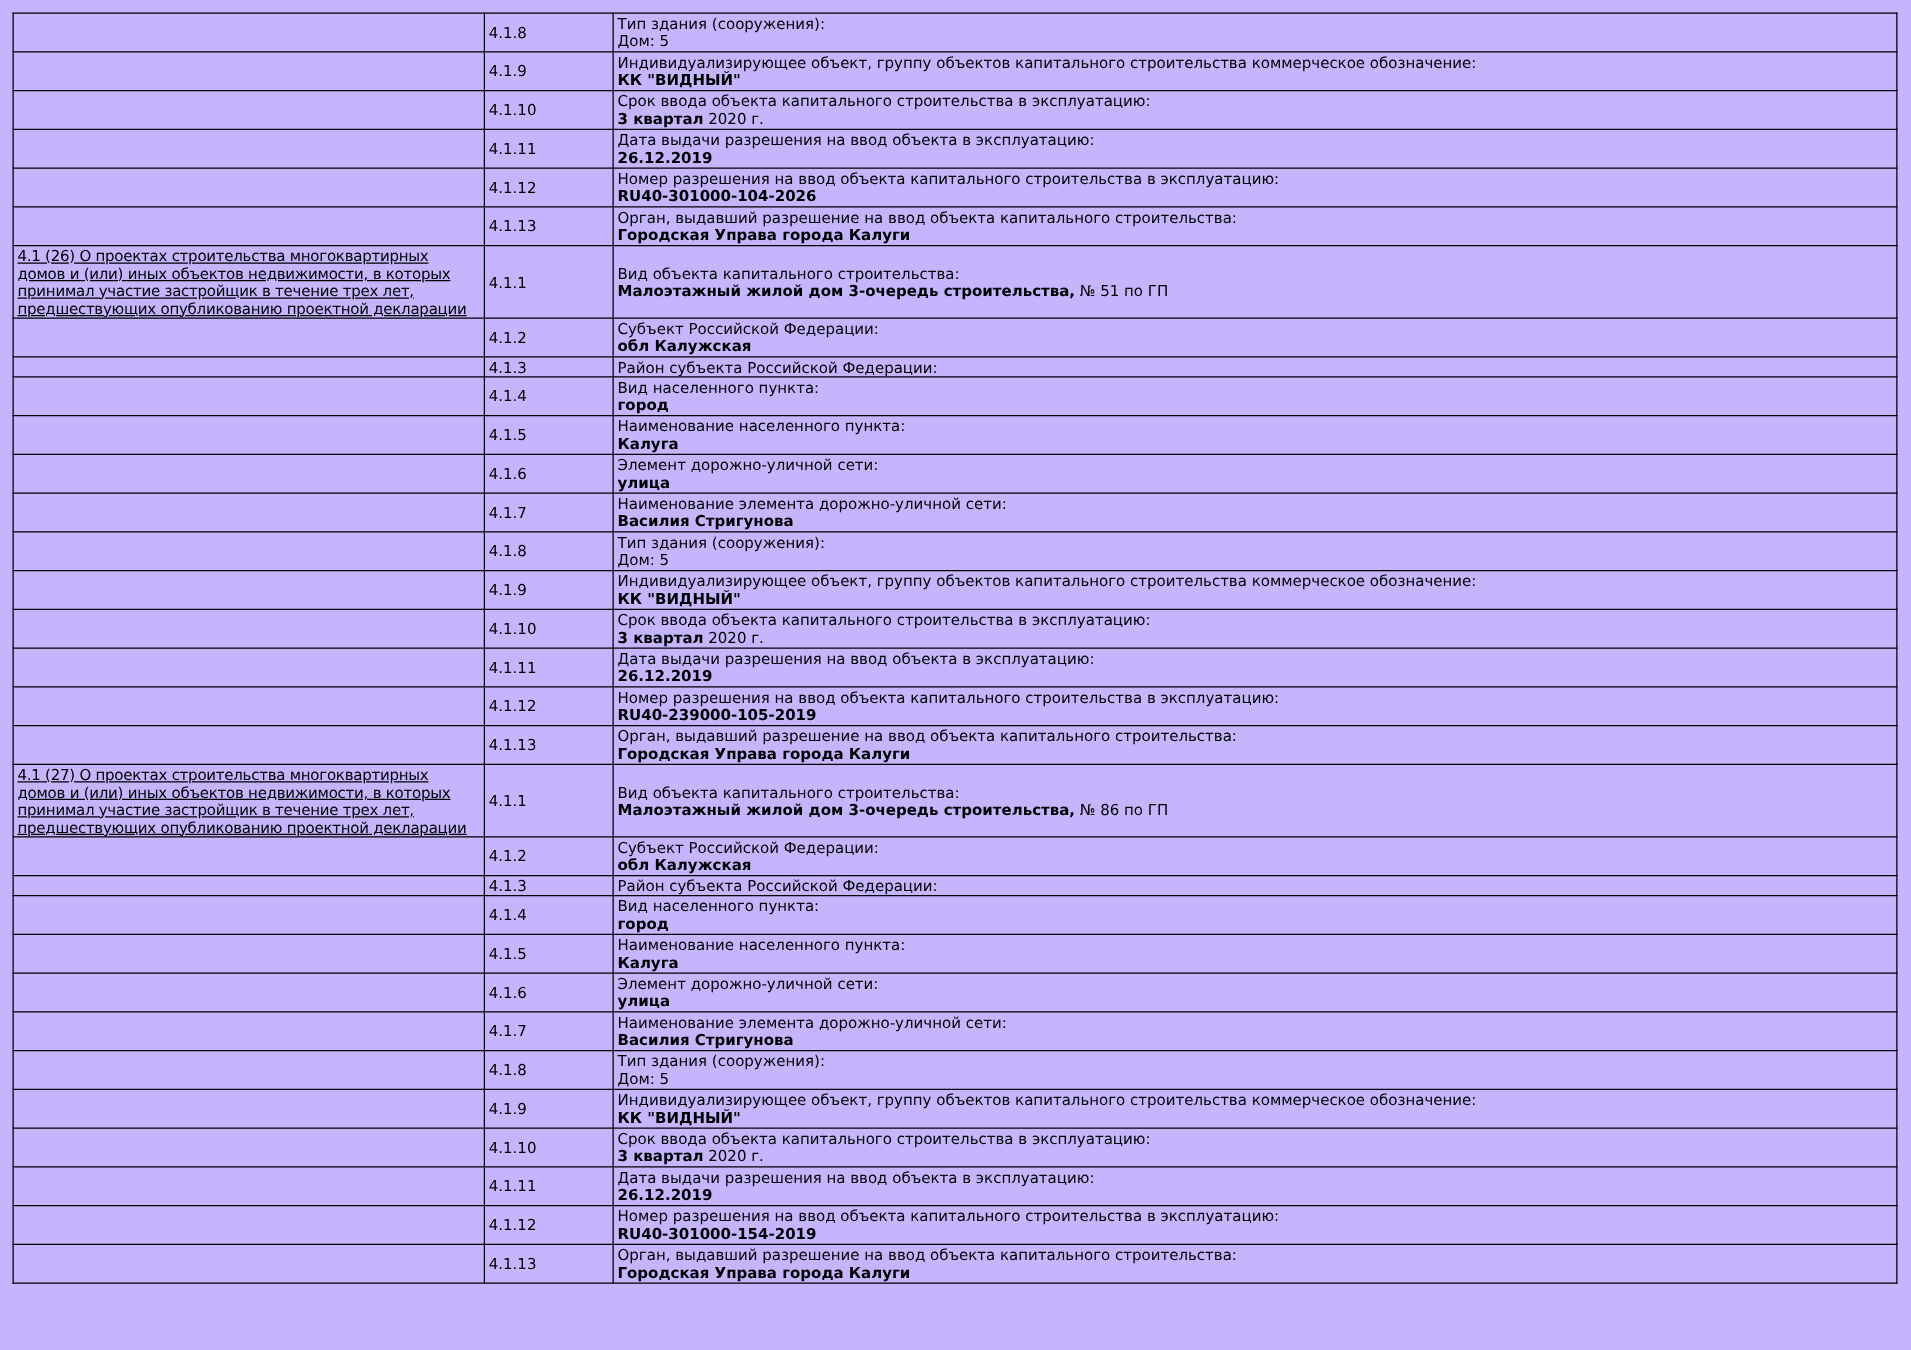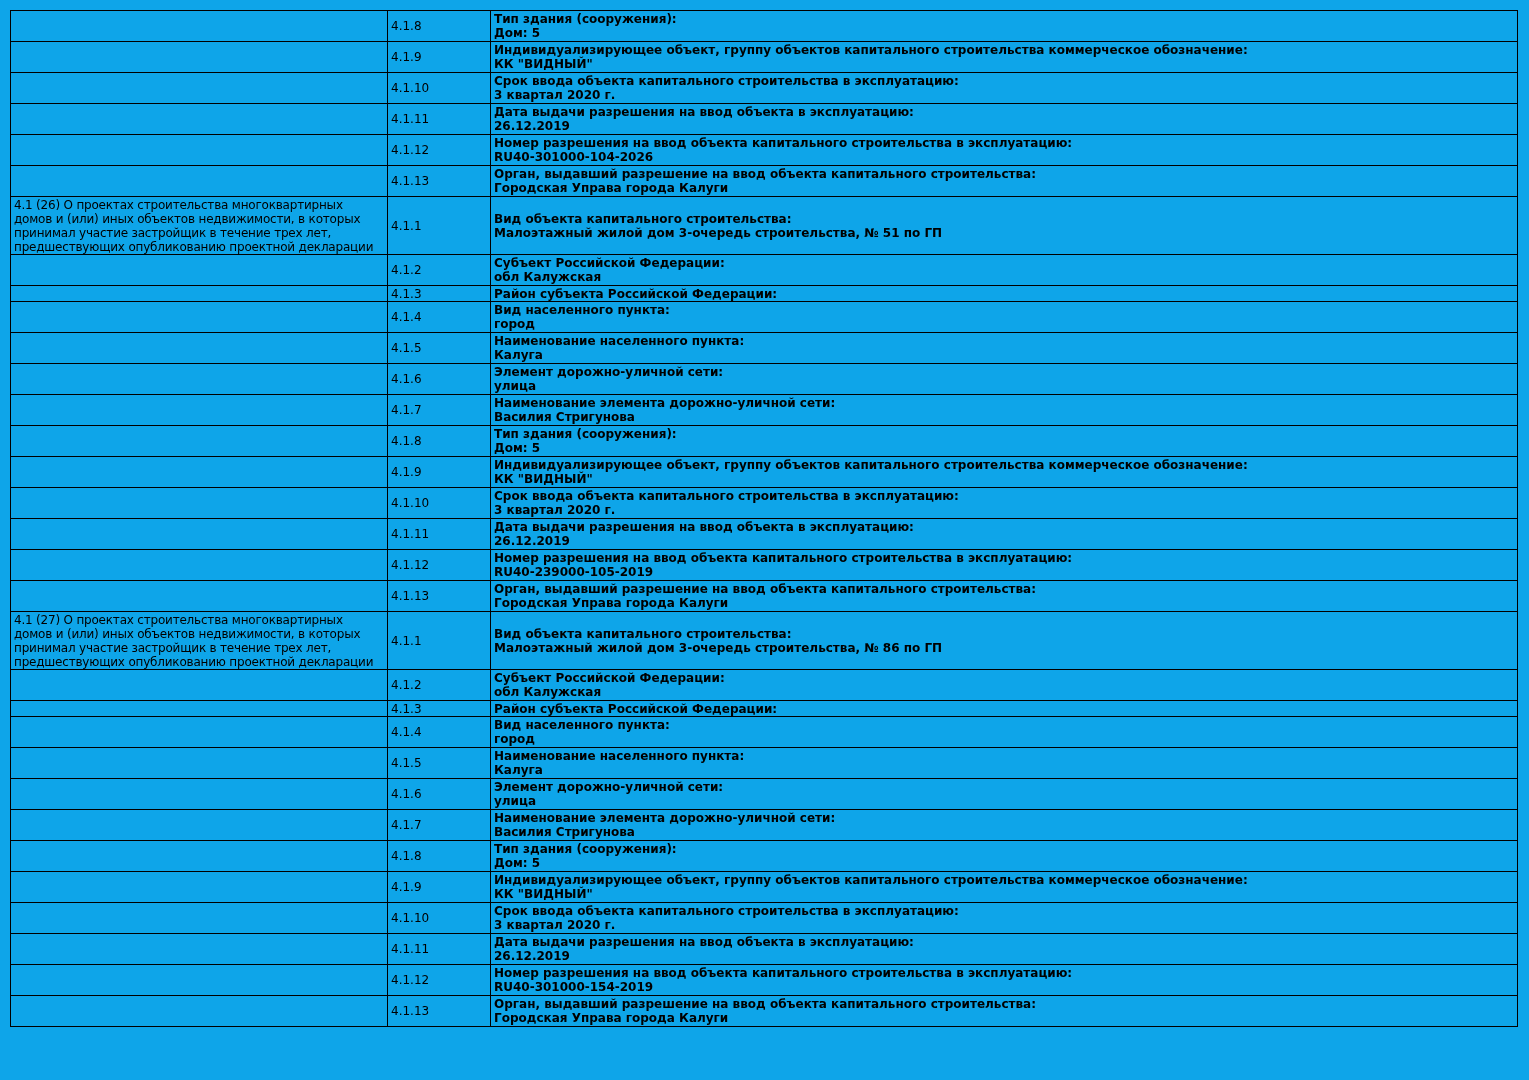--- a/index.html
+++ b/index.html
@@ -9,21 +9,21 @@
     width: 1529px;
     height: 1080px;
     font-family: "DejaVu Sans", "Liberation Sans", sans-serif;
     color: #000000;
   }
   .page {
     position: relative;
     width: 1529px;
     height: 1080px;
     overflow: hidden;
-    background: #0ea5e9;
+    background: #c4b5fd;
   }
   table.decl-table {
     position: absolute;
     left: 10px;
     top: 10px;
     width: 1507px;
     border-collapse: collapse;
     table-layout: fixed;
   }
   table.decl-table td {
@@ -33,28 +33,29 @@
     font-size: 12px;
     line-height: 14px;
     overflow: hidden;
   }
   td.col-desc {
     vertical-align: top;
     padding: 1px 3px 1px 2px;
     font-size: 11.5px;
     line-height: 13px;
     letter-spacing: -0.2px;
+    text-decoration: underline;
   }
   td.col-num {
     padding-left: 2px;
   }
-  td.col-info .label { font-weight: bold; }
+  td.col-info .label { font-weight: normal; }
   td.col-info .value span { white-space: pre-wrap; }
   td.col-info .value .seg-b { font-weight: bold; }
-  td.col-info .value .seg-r { font-weight: bold; }
+  td.col-info .value .seg-r { font-weight: normal; }
   tr.reg    { height: 31px; }
   tr.single { height: 16px; }
   tr.tall   { height: 58px; }
 </style>
 </head>
 <body>
 
 <div class="page">
   <table class="decl-table">
     <colgroup>

